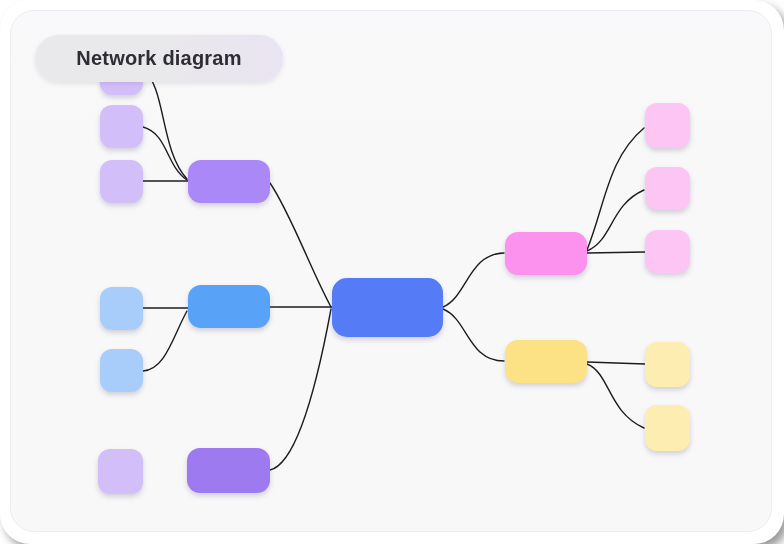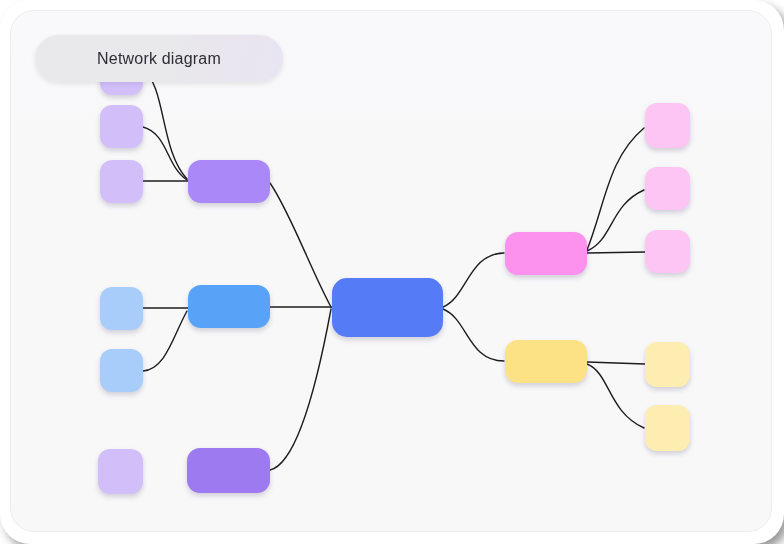--- a/index.html
+++ b/index.html
@@ -36,22 +36,22 @@
   .title-pill {
     position:absolute;
     left:35px; top:35px;
     width:248px; height:47px;
     border-radius:24px;
     background:linear-gradient(95deg, var(--pill-bg, #E9E8EB) 55%, var(--pill-bg-accent, #E9E4F2) 100%);
     box-shadow: 0 2px 5px rgba(40, 40, 60, 0.10);
     display:flex; align-items:center; justify-content:center;
   }
   .title-text {
-    font-size:16px;
-    font-weight:400;
+    font-size:20px;
+    font-weight:700;
     letter-spacing:0.2px;
     color:var(--pill-text, #2E2D33);
     white-space:nowrap;
   }
 </style>
 </head>
 <body style="background: rgb(255, 255, 255);">
 
 <div class="widget">
   <div class="panel"></div>

